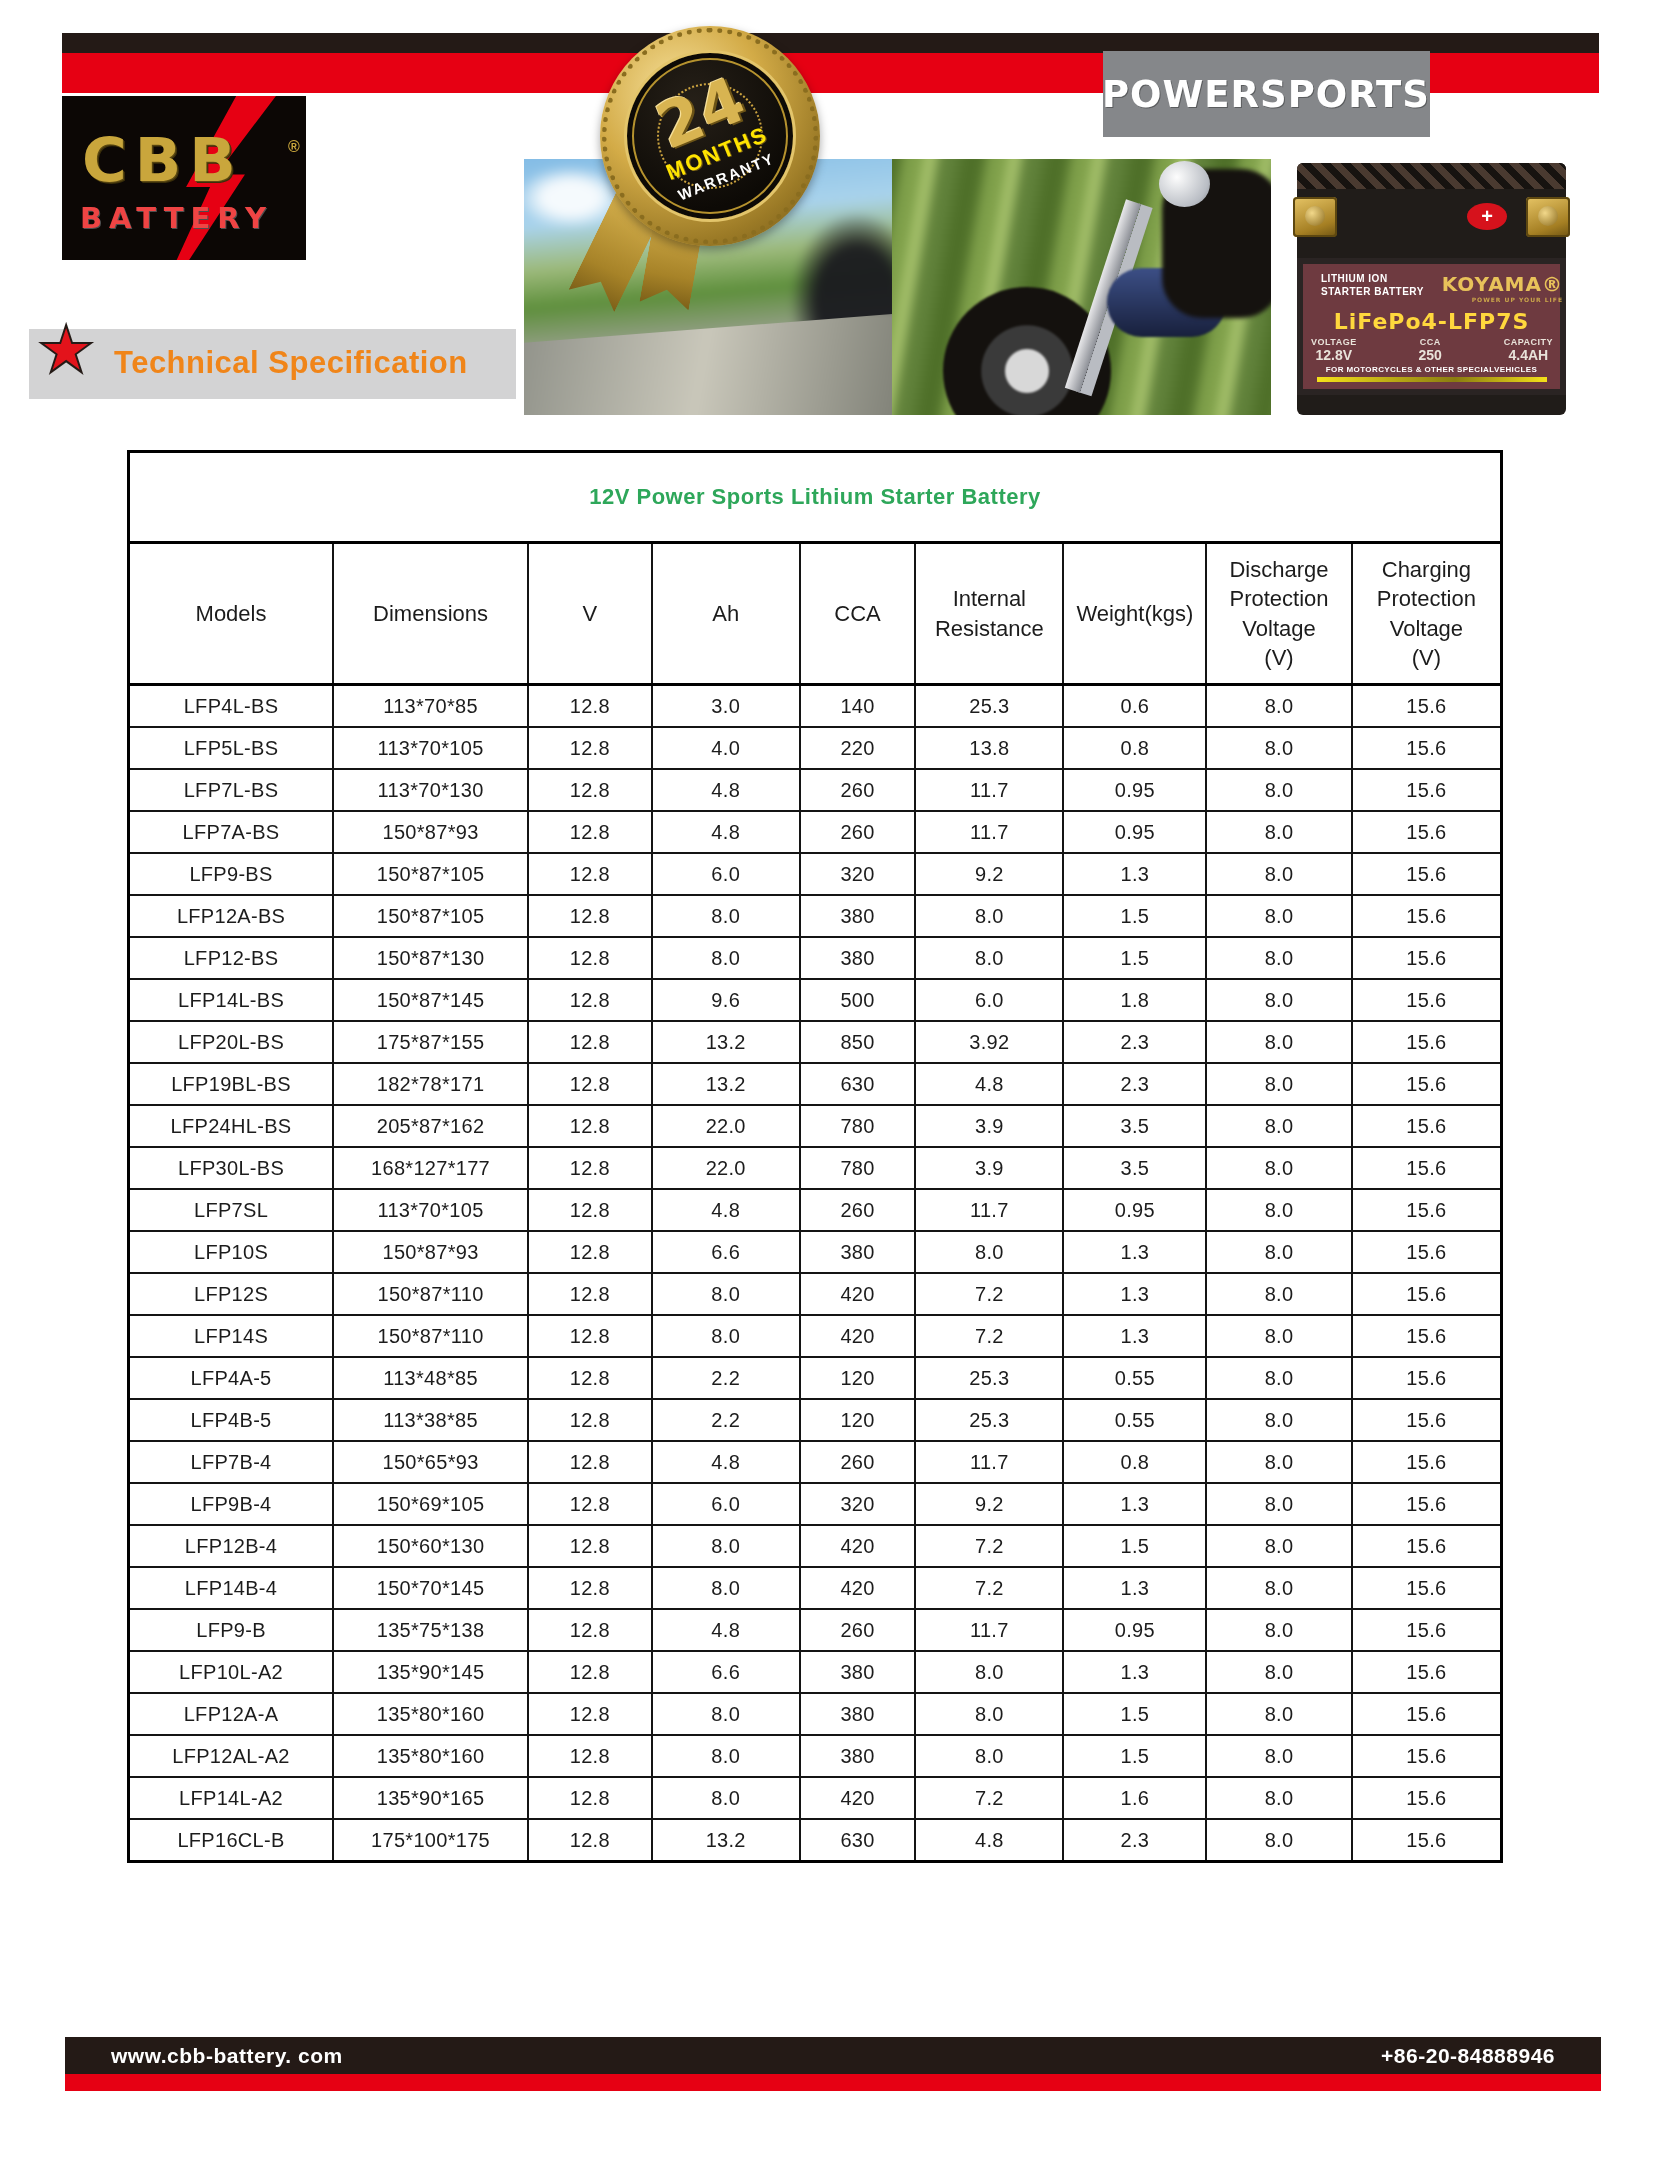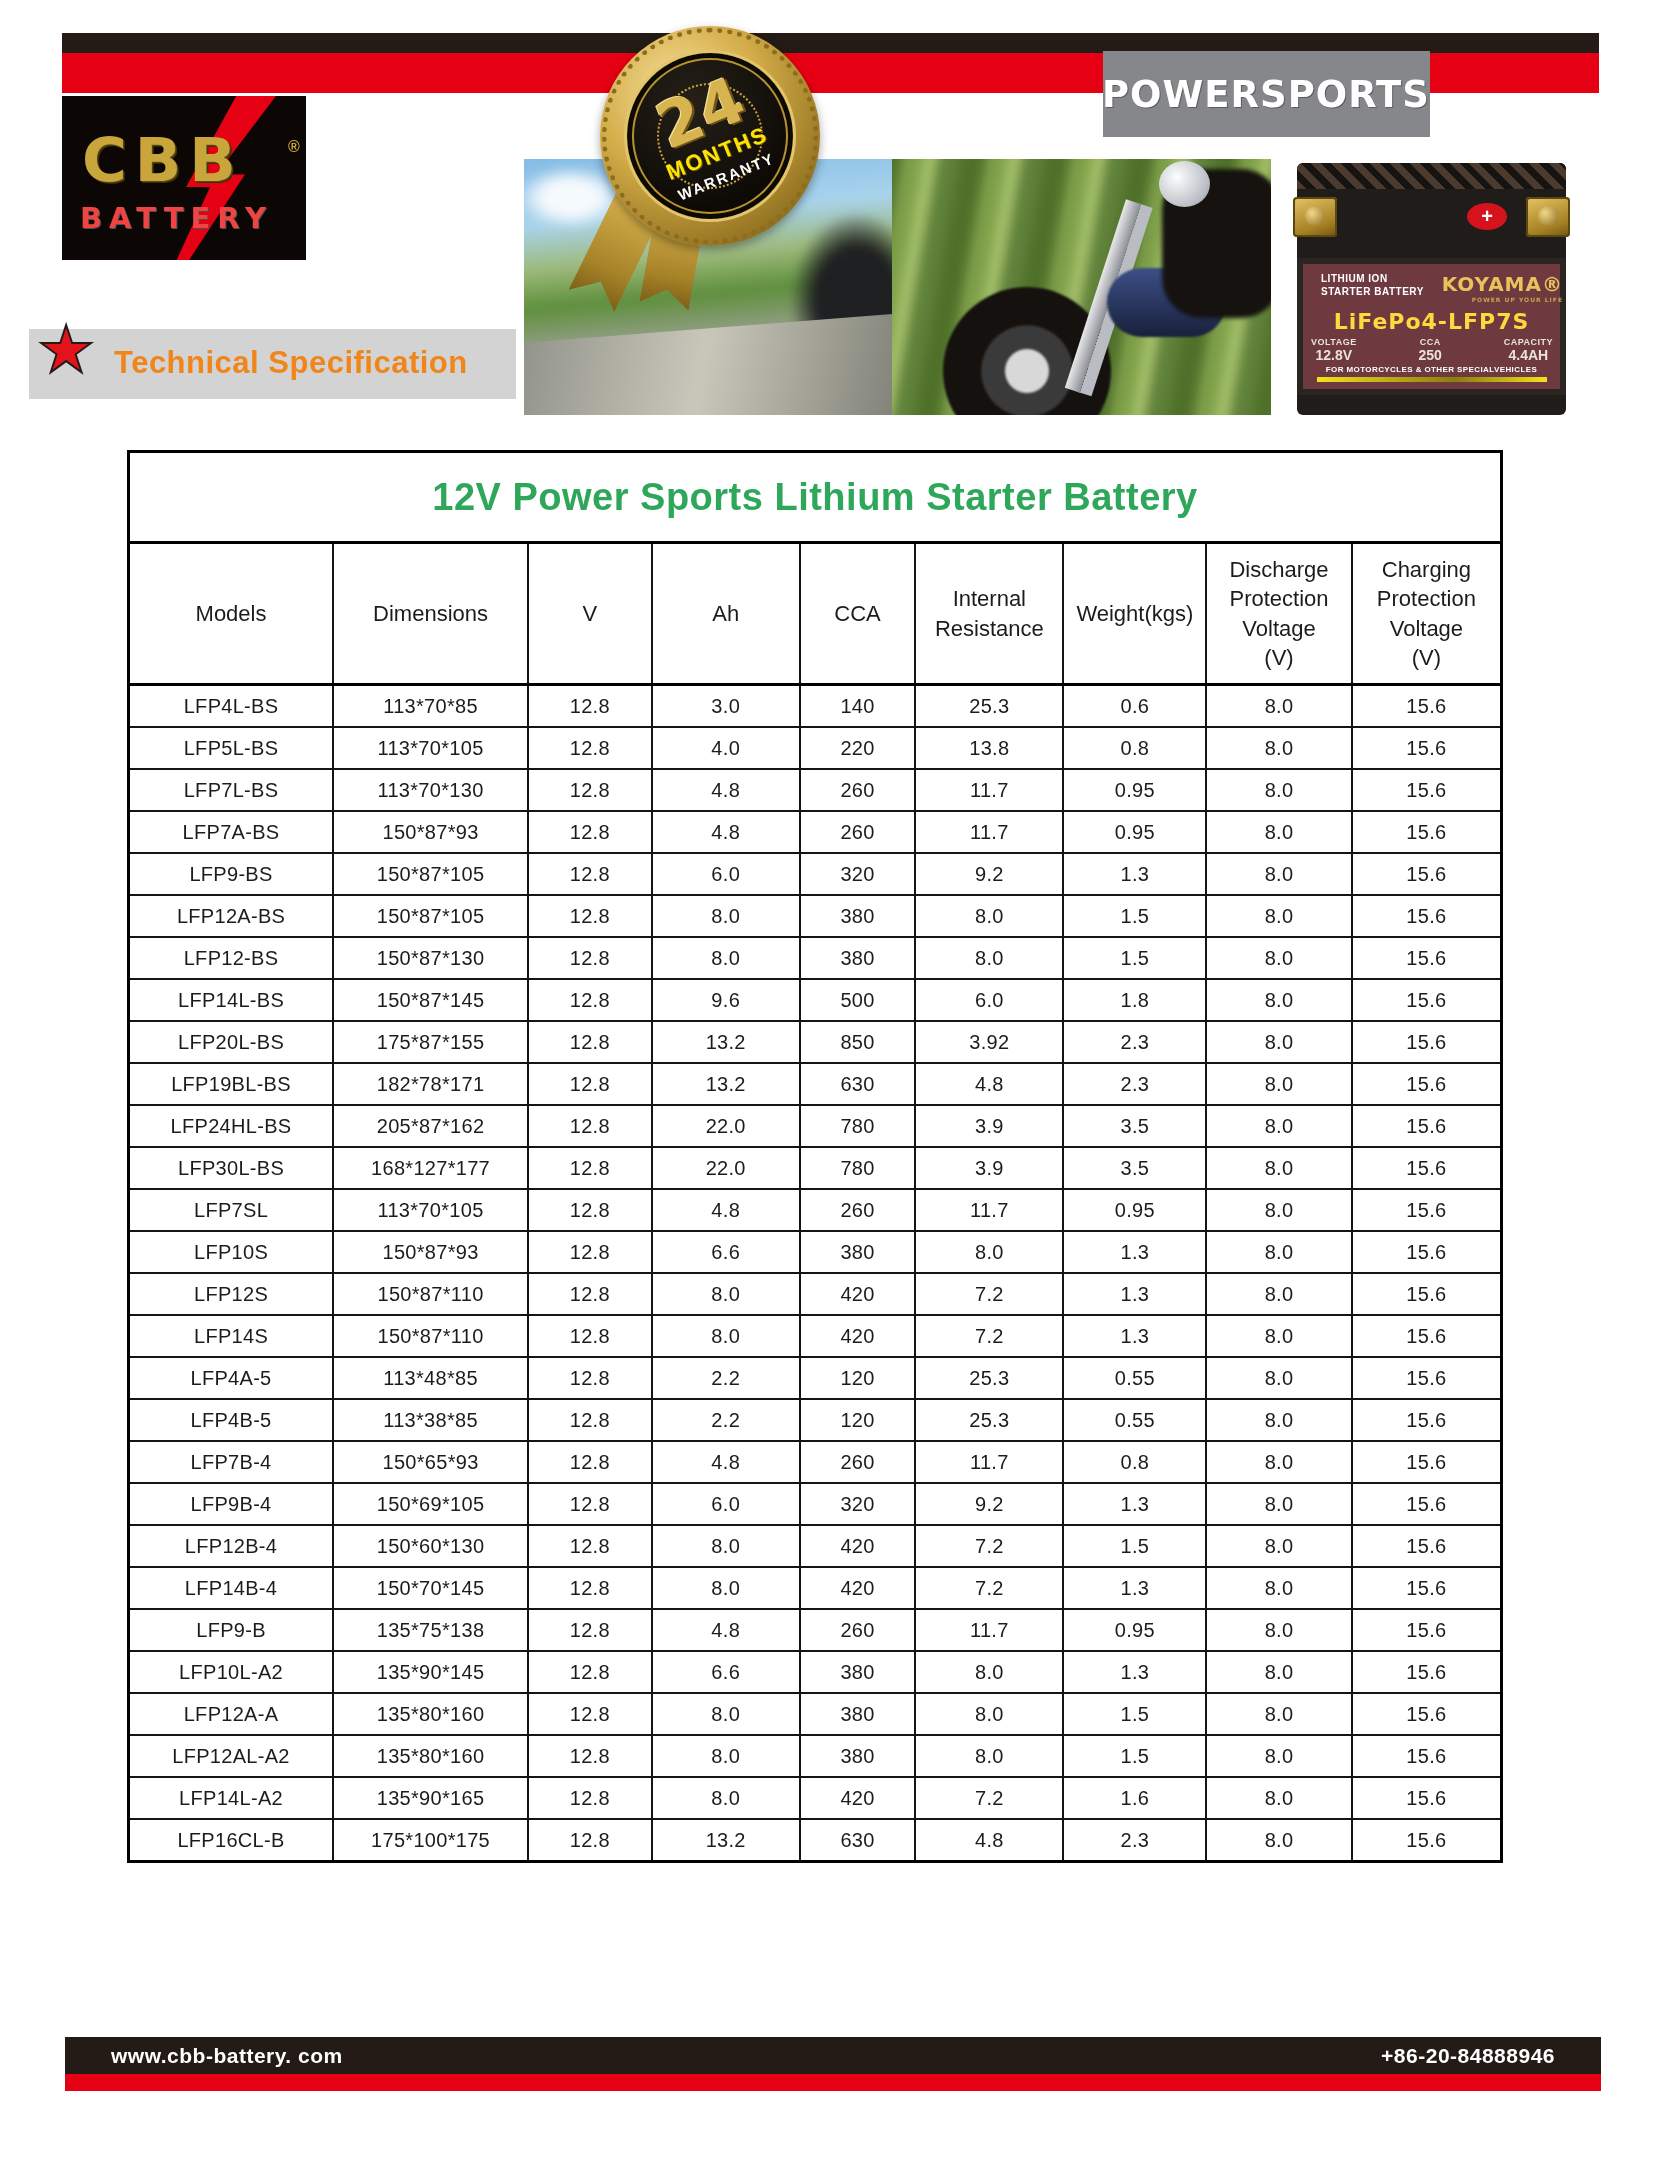--- a/index.html
+++ b/index.html
@@ -105,21 +105,21 @@
   .techspec{left:29px;top:329px;width:487px;height:70px;background:#d3d3d4;}
   .star{position:absolute;left:8px;top:-12px;font-size:65px;line-height:1;color:#e3131b;
      -webkit-text-stroke:2px #241a16;}
   .techspec-text{position:absolute;left:85px;top:16px;font-size:31px;font-weight:bold;color:#f08519;letter-spacing:0.5px;}
 
   
   .spec-table{position:absolute;left:127px;top:450px;width:1376px;border-collapse:collapse;table-layout:fixed;
      background:#fff;}
   .spec-table,.spec-table th,.spec-table td{border:2px solid #141414;}
   .spec-table{border:3px solid #000;}
-  .spec-table th.table-title{height:86px;font-size:38px;font-weight:bold;color:#2ea75a;text-align:center;
+  .spec-table th.table-title{height:86px;font-size:22px;font-weight:bold;color:#2ea75a;text-align:center;
      border-bottom:3px solid #000;letter-spacing:0.5px;}
   .spec-table tr.cols th{height:139px;font-size:22px;font-weight:normal;color:#1c1c1c;text-align:center;
      vertical-align:middle;white-space:pre-line;line-height:1.32;border-bottom:3px solid #000;padding:0 2px;}
   .spec-table td{height:40px;font-size:20px;color:#1c1c1c;text-align:center;vertical-align:middle;
      letter-spacing:0.3px;padding:0;}
 
   
   .footer-black{left:65px;top:2037px;width:1536px;height:37px;background:#241a16;display:flex;
      align-items:center;justify-content:space-between;padding:0 46px;box-sizing:border-box;}
   .footer-black span{color:#fff;font-weight:bold;font-size:21px;letter-spacing:0.5px;}

